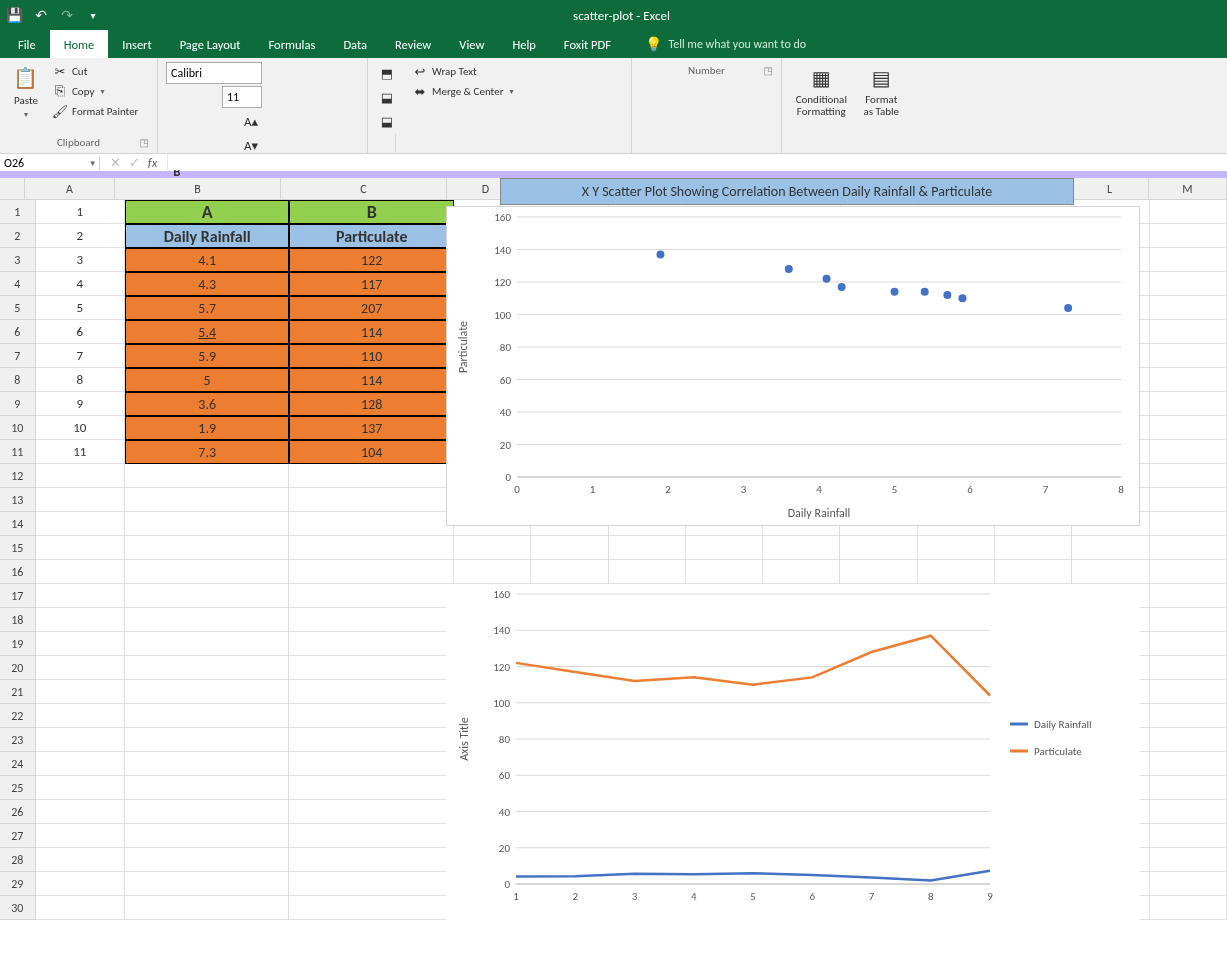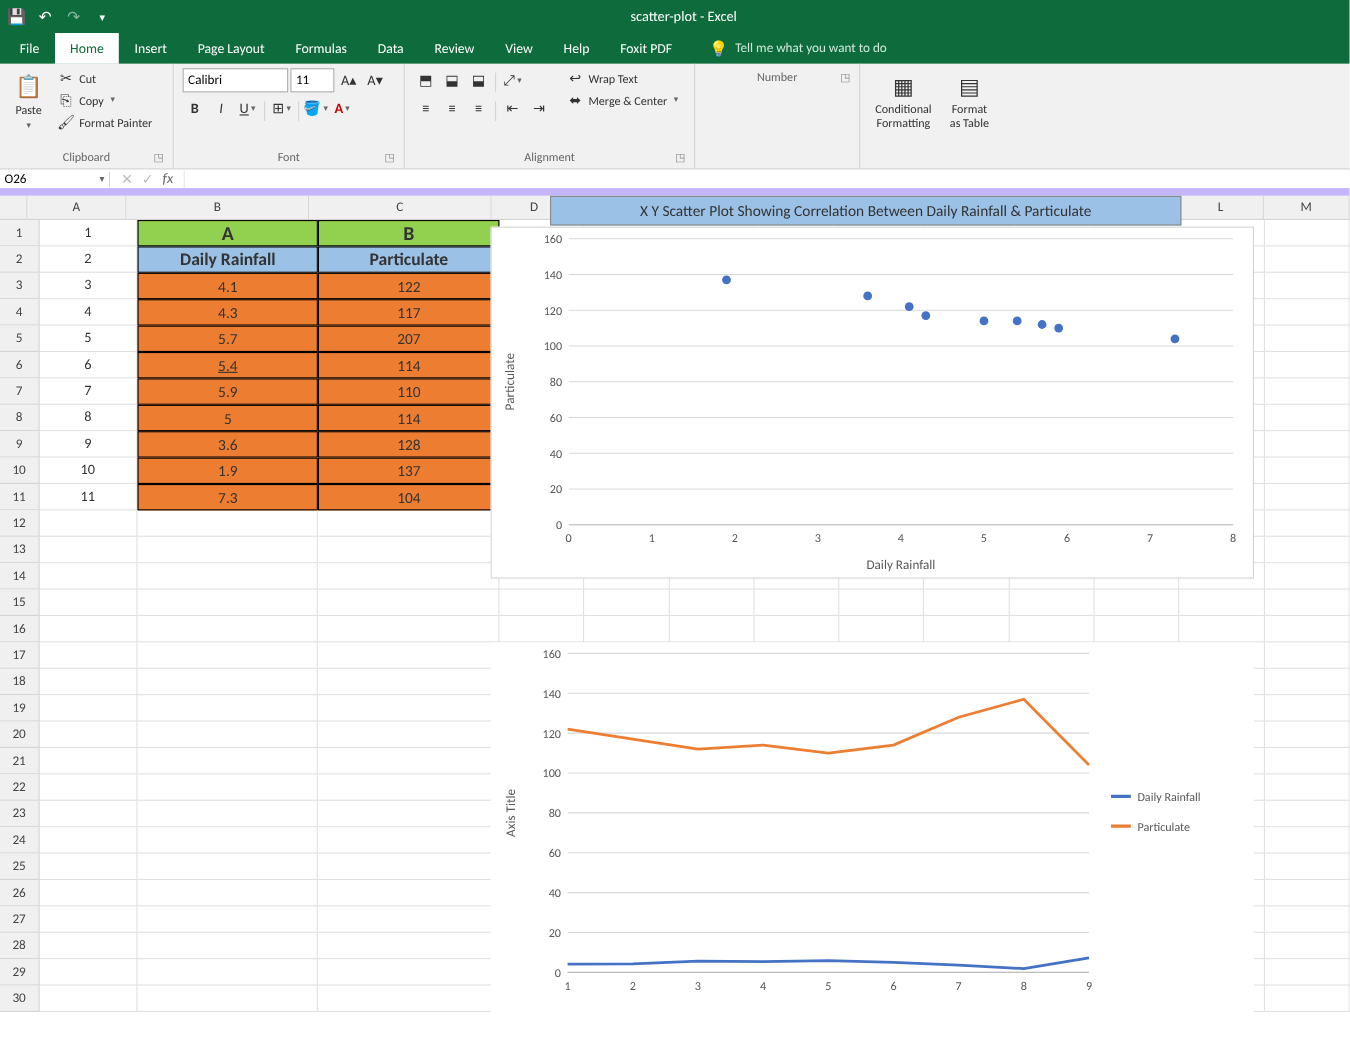--- a/index.html
+++ b/index.html
@@ -26,21 +26,21 @@
 .grp-body { display: flex; gap: 6px; align-items: flex-start; flex: 1; }
 
 .big-btn { display: flex; flex-direction: column; align-items: center; gap: 2px; padding: 2px 4px; font-size: 11px; color: #333; cursor: pointer; }
 .big-btn .ic { width: 28px; height: 28px; display: flex; align-items: center; justify-content: center; font-size: 20px; }
 .small-col { display: flex; flex-direction: column; gap: 2px; font-size: 11px; }
 .small-col .row { display: flex; align-items: center; gap: 4px; cursor: pointer; padding: 1px 2px; }
 .small-col .row .ic { width: 16px; height: 16px; display: flex; align-items: center; justify-content: center; font-size: 13px; }
 
 .font-select { height: 22px; border: 1px solid #ababab; background: #fff; font-size: 12px; padding: 0 4px; }
 .sz-box { width: 40px; }
-.btn-row { display: flex; gap: 2px; align-items: flex-end; }
+.btn-row { display: flex; gap: 2px; align-items: flex-end; flex-direction: column; }
 .btn-row .b { width: 22px; height: 22px; display: flex; align-items: center; justify-content: center; cursor: pointer; font-size: 13px; }
 .btn-row .b.drop::after { content: "▾"; font-size: 8px; margin-left: 2px; color: #666; }
 .btn-row .sep { width: 1px; height: 18px; background: #d4d4d4; margin: 0 2px; }
 
 .style-cells { display: flex; flex-wrap: wrap; gap: 2px; width: 320px; }
 .style-cell { width: 100px; height: 22px; border: 1px solid #ccc; display: flex; align-items: center; padding: 0 6px; font-size: 11px; }
 .sc-normal { background: #fff; border: 2px solid #999; }
 .sc-bad { background: #ffc7ce; color: #9c0006; }
 .sc-good { background: #c6efce; color: #006100; }
 .sc-check { background: #a5a5a5; color: #fff; font-weight: bold; }

